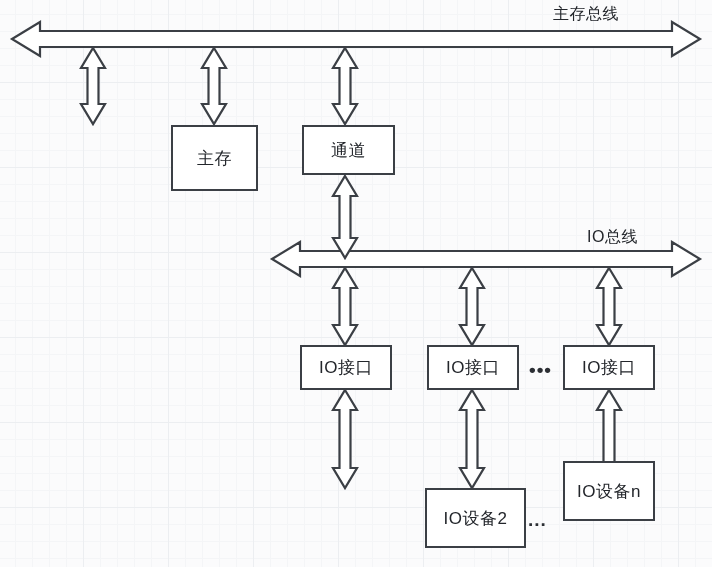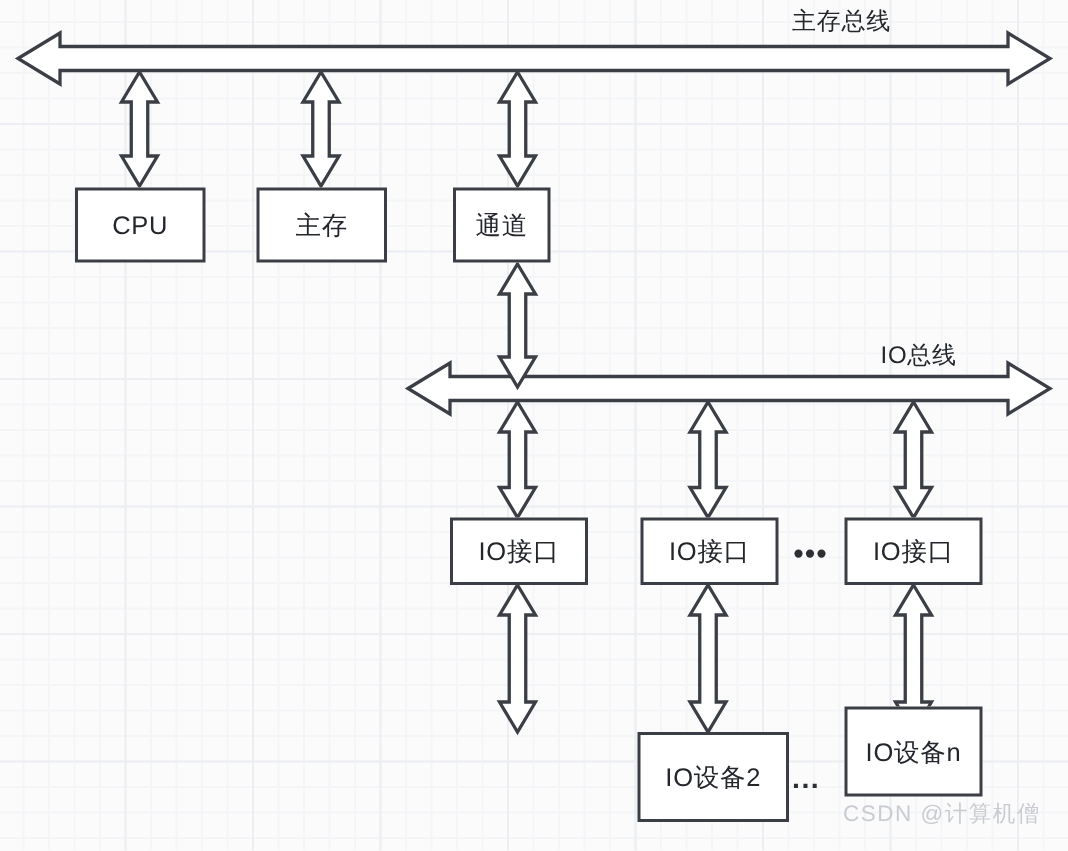--- a/index.html
+++ b/index.html
@@ -104,33 +104,31 @@
       <path d="M 345,390 L 357,410 L 350.5,410 L 350.5,468 L 357,468 L 345,488 L 333,468 L 339.5,468 L 339.5,410 L 333,410 Z" fill="#ffffff" stroke="#3b3f45" stroke-width="2.2" stroke-linejoin="miter"></path>
     </g>
     <g>
       <path d="M 472,390 L 484,410 L 477.5,410 L 477.5,468 L 484,468 L 472,488 L 460,468 L 466.5,468 L 466.5,410 L 460,410 Z" fill="#ffffff" stroke="#3b3f45" stroke-width="2.2" stroke-linejoin="miter"></path>
     </g>
     <g>
       <path d="M 609,390 L 621,410 L 614.5,410 L 614.5,468 L 621,468 L 609,488 L 597,468 L 603.5,468 L 603.5,410 L 597,410 Z" fill="#ffffff" stroke="#3b3f45" stroke-width="2.2" stroke-linejoin="miter"></path>
     </g>
   </svg>
 
-  <div class="buslabel" style="left:528px;top:4px;text-align:center;">主存总线</div>
+  <div class="buslabel" style="left:553px;top:4px;text-align:center;">主存总线</div>
   <div class="buslabel" style="left:587px;top:227px;">IO总线</div>
 
-  <div class="node" style="left:50px;top:125px;width:87px;height:50px;">CPU</div>
-  <div class="node" style="left:171px;top:125px;width:87px;height:50px;">主存</div>
-  <div class="node" style="left:302px;top:125px;width:65px;height:50px;">通道</div>
+  <div class="node" style="left:171px;top:125px;width:87px;height:66px;">主存</div>
+  <div class="node" style="left:302px;top:125px;width:93px;height:50px;">通道</div>
 
   <div class="node" style="left:300px;top:345px;width:92px;height:45px;">IO接口</div>
   <div class="node" style="left:427px;top:345px;width:92px;height:45px;">IO接口</div>
   <div class="node" style="left:563px;top:345px;width:92px;height:45px;">IO接口</div>
 
   <div class="ellipsis" style="left:529px;top:360px;">•••</div>
 
   <div class="node" style="left:425px;top:488px;width:101px;height:60px;">IO设备2</div>
-  <div class="node" style="left:563px;top:471px;width:92px;height:60px;">IO设备n</div>
+  <div class="node" style="left:563px;top:461px;width:92px;height:60px;">IO设备n</div>
 
   <div class="ellipsis" style="left:528px;top:510px;">...</div>
 
-  <div class="watermark" style="left:562px;top:533px;">CSDN @计算机僧</div>
 
 </div>
 
 </body></html>

